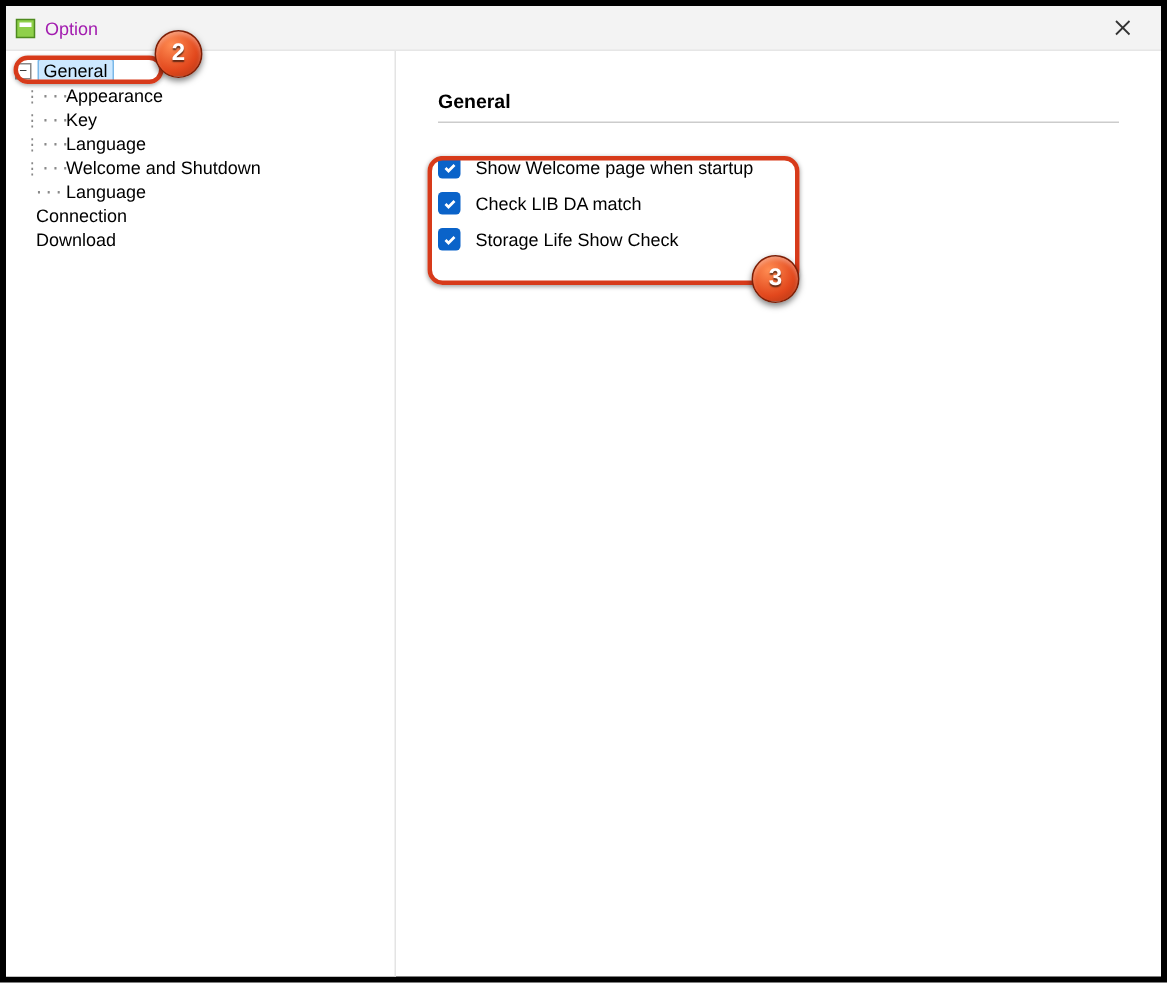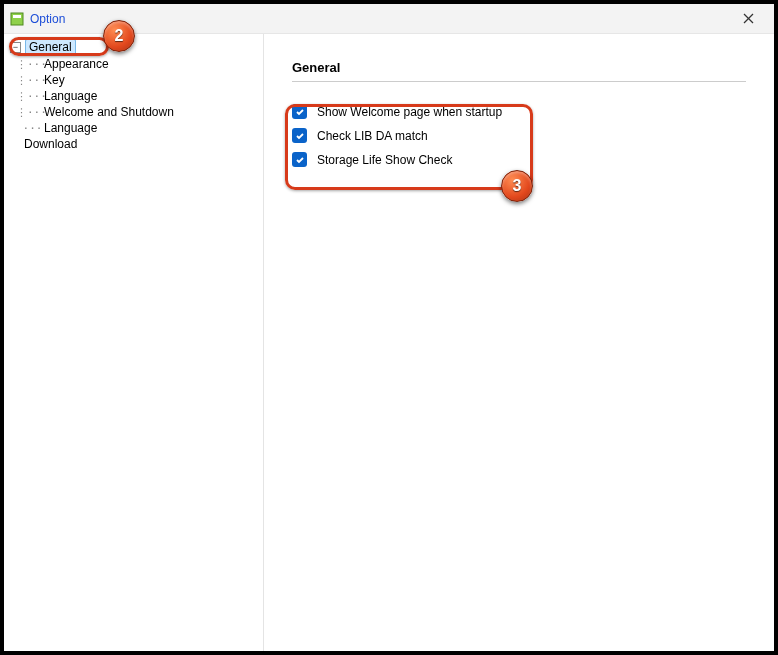--- a/index.html
+++ b/index.html
@@ -17,21 +17,21 @@
     background: #fff;
     position: relative;
   }
   .titlebar {
     height: 30px;
     background: #f3f3f3;
     border-bottom: 1px solid #e6e6e6;
     display: flex;
     align-items: center;
     padding: 0 6px;
-    color: #1d4ed8;
+    color: #a21caf;
   }
   .titlebar .app-icon {
     width: 14px; height: 14px;
     margin-right: 6px;
     display:inline-block;
   }
   .titlebar .title { flex: 0 0 auto; }
   .titlebar .spacer { flex: 1; }
   .titlebar .close {
     width: 40px; height: 100%;
@@ -180,20 +180,23 @@
       </div>
       <div class="tree-child">
         <span class="tree-dots">⋮···</span>
         <span>Welcome and Shutdown</span>
       </div>
       <div class="tree-child">
         <span class="tree-dots">&nbsp;···</span>
         <span>Language</span>
       </div>
       <div class="tree-node" style="padding-left:16px;">
+        <span>Connection</span>
+      </div>
+      <div class="tree-node" style="padding-left:16px;">
         <span>Download</span>
       </div>
     </div>
 
     <div class="content">
       <h2>General</h2>
       <div class="hr"></div>
 
       <div class="check-row">
         <span class="cb">

